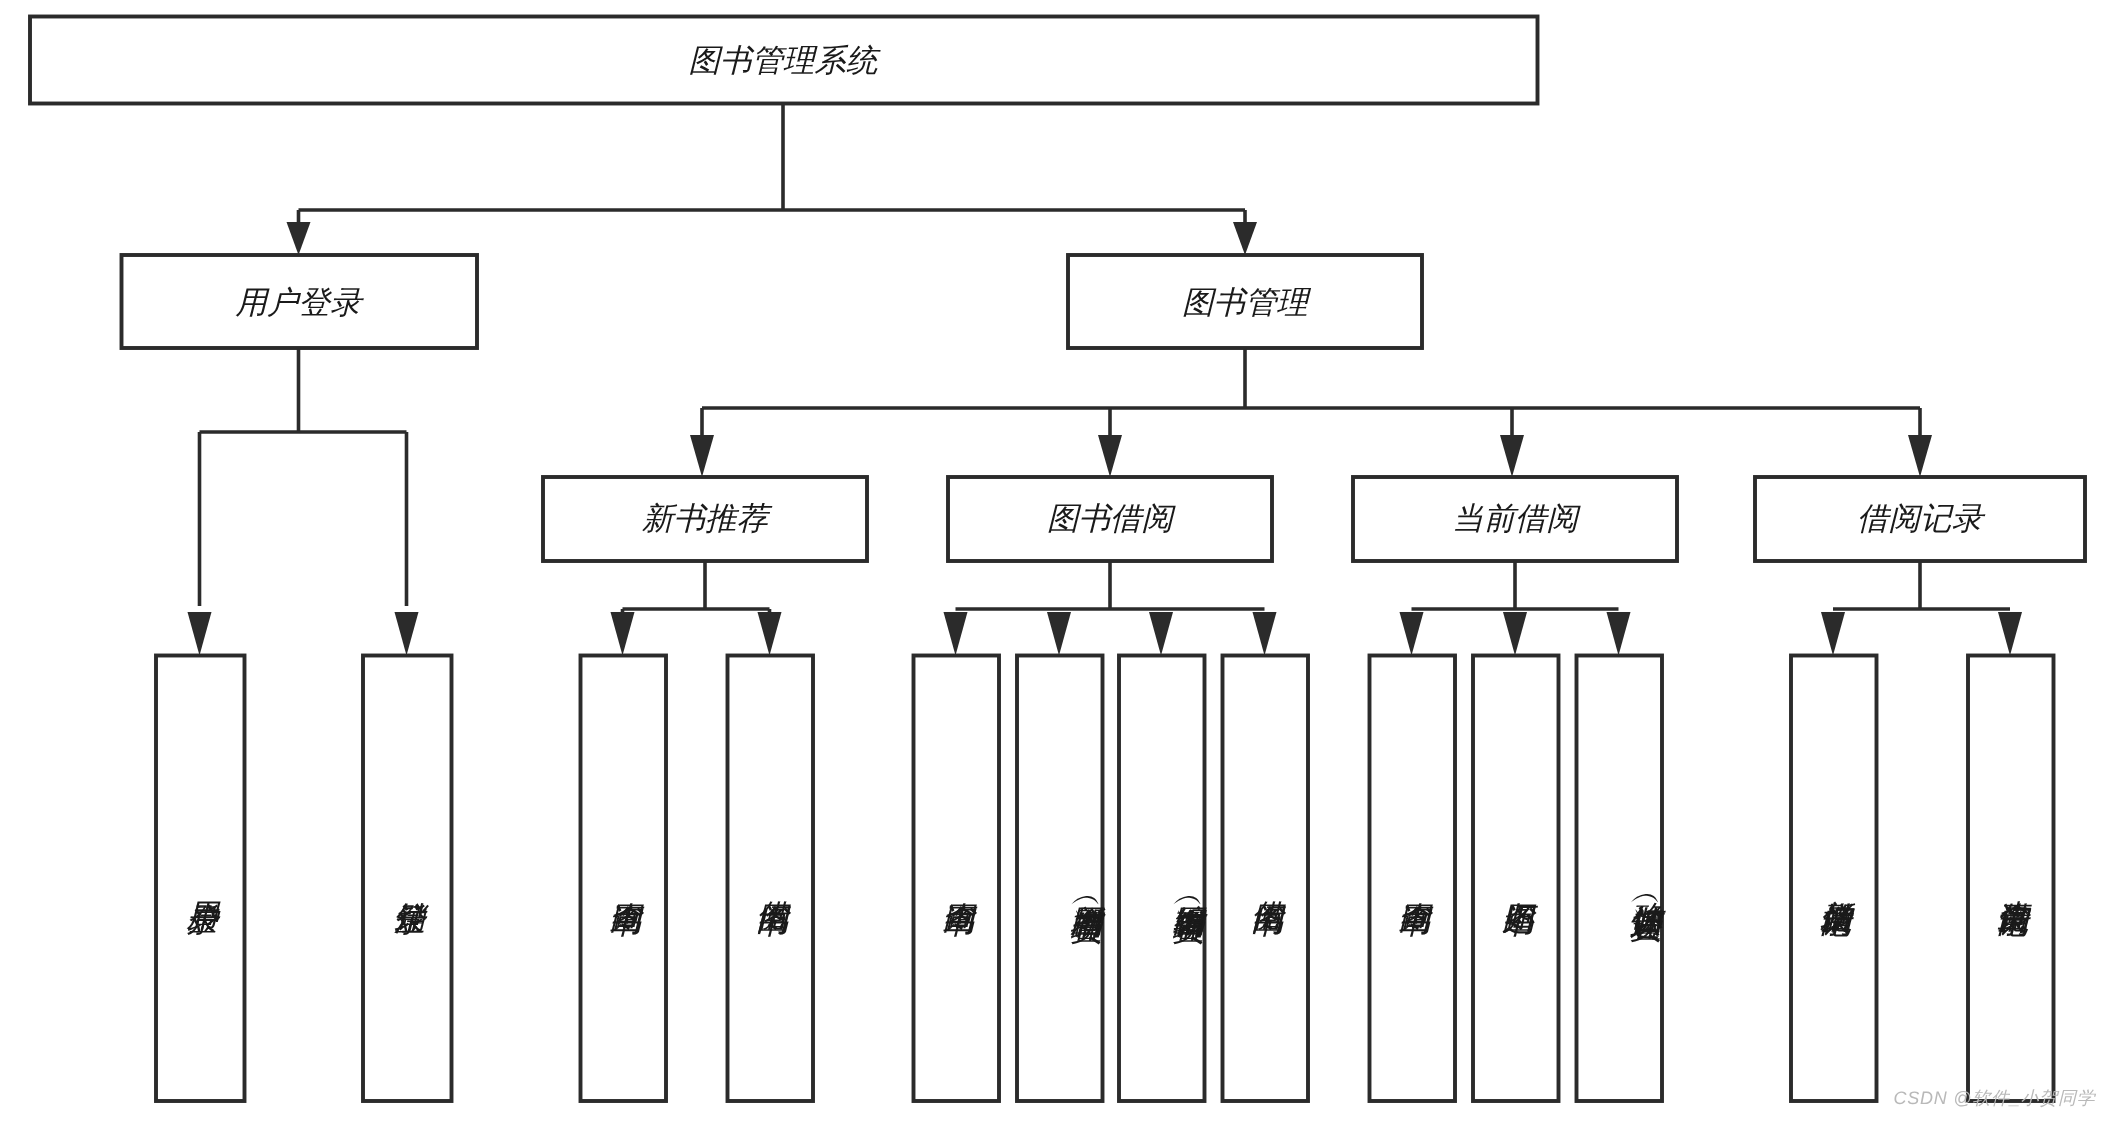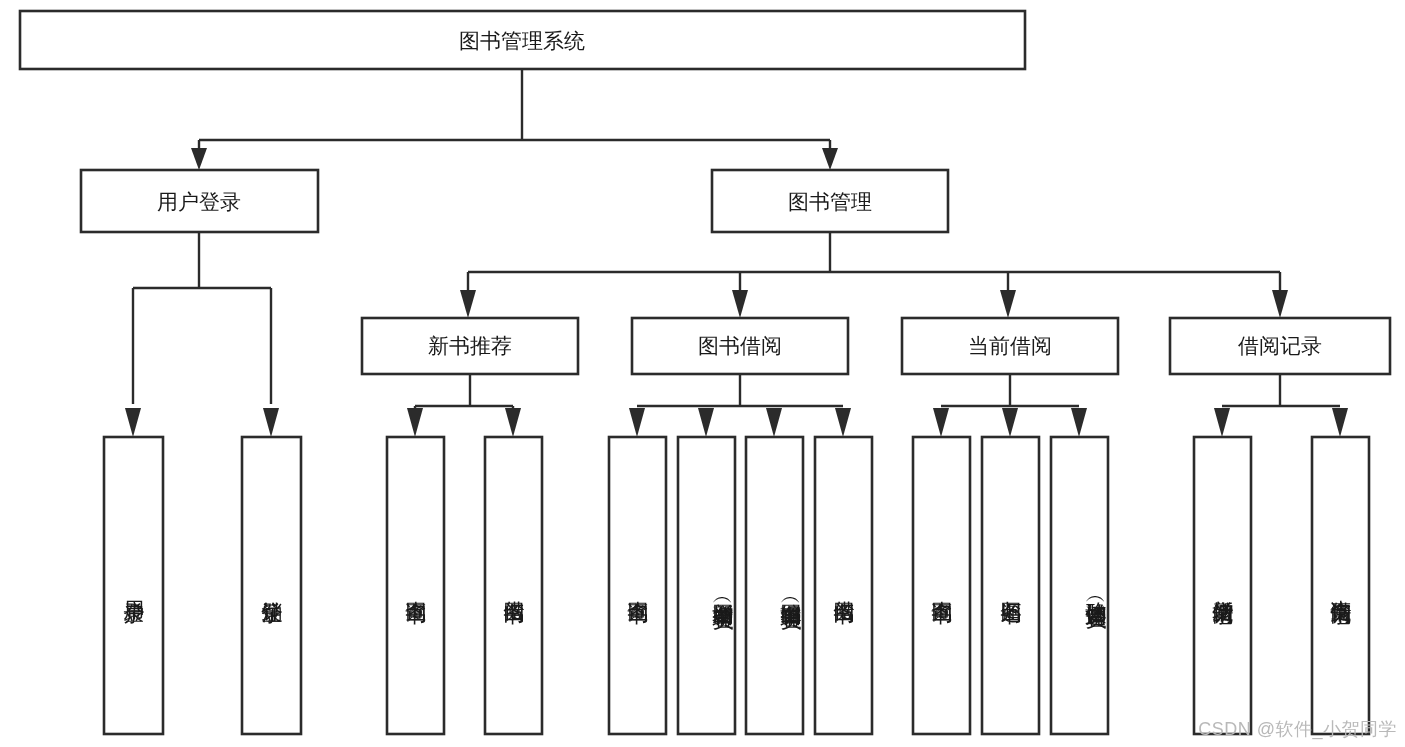--- a/index.html
+++ b/index.html
@@ -11,20 +11,21 @@
     width: 1405px;
     height: 747px;
     font-family: "Liberation Sans", "DejaVu Sans", sans-serif;
     overflow: hidden;
   }
   #diagram-root {
     position: relative;
     width: 1405px;
     height: 747px;
     background: #ffffff;
+    font-style: italic;
   }
   svg#flowchart {
     position: absolute;
     top: 0;
     left: 0;
     width: 1405px;
     height: 747px;
     display: block;
   }
   .node-box {
@@ -61,21 +62,21 @@
     letter-spacing: 1px;
     color: #1a1a1a;
     font-family: "Liberation Sans", "DejaVu Sans", sans-serif;
     pointer-events: none;
     white-space: nowrap;
   }
   .watermark {
     position: absolute;
     right: 8px;
     bottom: 6px;
-    font-size: 18px;
+    font-size: 12px;
     color: #b9b9b9;
     font-family: "Liberation Sans", "DejaVu Sans", sans-serif;
     letter-spacing: 0.5px;
     white-space: nowrap;
   }
 </style>
 </head>
 <body>
 
 <div id="diagram-root">

